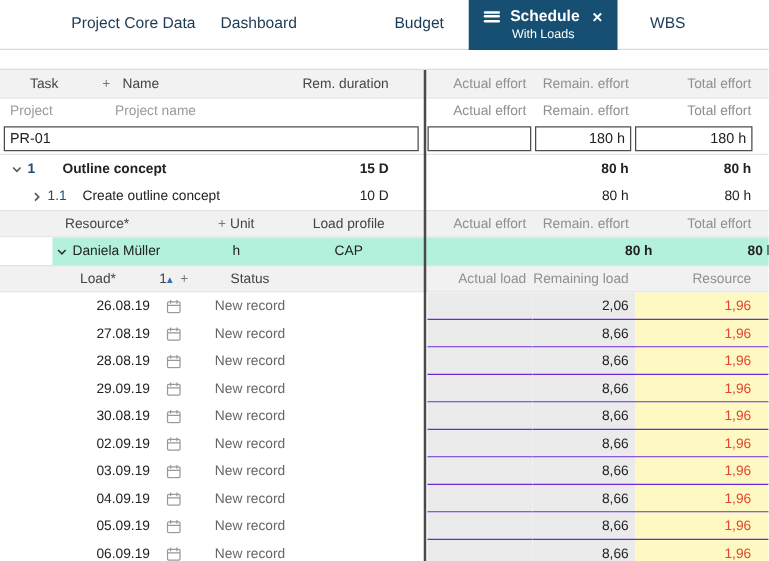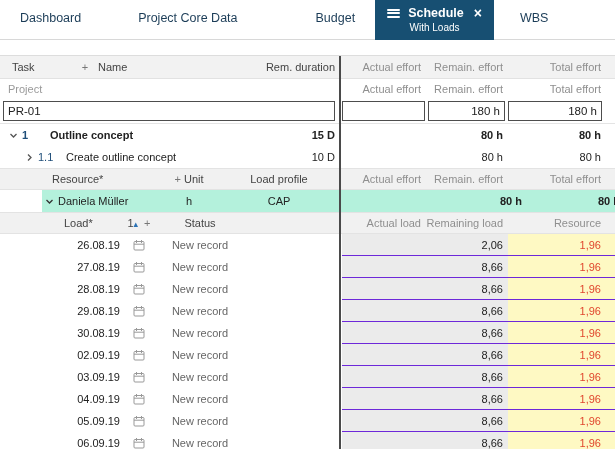--- a/index.html
+++ b/index.html
@@ -67,24 +67,24 @@
 
   .row { display: flex; align-items: center; width: 615px; }
   .lp { width: 339px; display: flex; align-items: center; flex-shrink: 0; height: 100%; }
   .rp { width: 276px; display: flex; align-items: center; flex-shrink: 0; height: 100%; padding-left: 3px; }
   .c-act { width: 84px; text-align: right; padding-right: 5px; white-space: nowrap; }
   .c-rem { width: 82px; text-align: right; padding-right: 5px; white-space: nowrap; }
   .c-tot { flex: 1; text-align: right; padding-right: 14px; white-space: nowrap; }
 
   .hdr1 { height: 23px; background: #f2f2f2; border-bottom: 1px solid #e2e2e2; color: #444; }
   .hdr1 .rp, .ghost .rp { color: #8f8f8f; }
-  .h-task { width: 78px; padding-left: 12px; }
+  .h-task { width: 78px; padding-left: 24px; }
   .h-plus { width: 14px; text-align: center; color: #777; cursor: pointer; }
   .h-name { flex: 1; padding-left: 6px; }
-  .c-dur  { width: 110px; text-align: right; padding-right: 4px; flex-shrink: 0; white-space: nowrap; }
+  .c-dur  { width: 110px; text-align: right; padding-right: 28px; flex-shrink: 0; white-space: nowrap; }
 
   .ghost { height: 19px; background: #fff; color: #9a9a9a; }
   .p-id { width: 92px; padding-left: 8px; }
   .p-name { flex: 1; }
 
   .row-input { height: 26px; background: #fff; border-bottom: 1px solid #e4e4e4; }
   .row-input input {
     height: 20px;
     border: 1px solid #4d4d4d;
     font-family: "Liberation Sans", sans-serif;
@@ -140,22 +140,22 @@
   .cell-gray { background: #ebebeb; height: 100%; display: flex; align-items: center; justify-content: flex-end; border-bottom: 1px solid #6d28d9; }
   .row-load .c-act { width: 84px; padding-right: 5px; }
   .row-load .c-rem { width: 82px; padding-right: 5px; }
   .row-load .c-tot { flex: 1; padding-right: 14px; background: #fef9c3; }
   .overload { color: #e0472e; }
 </style>
 </head>
 <body>
 
 <div class="tabbar">
+  <div class="tab tab-pcd">Project Core Data</div>
   <div class="tab tab-dashboard">Dashboard</div>
-  <div class="tab tab-pcd">Project Core Data</div>
   <div class="tab tab-budget">Budget</div>
   <div class="tab-active">
     <div class="tab-active-top">
       <span class="hamb">
           <b></b>
           <b></b>
           <b></b>
         </span>
       <span class="tab-active-label">Schedule</span>
       <span class="close-x">×</span>
@@ -178,20 +178,21 @@
     <div class="rp">
       <span class="c-act">Actual effort</span>
       <span class="c-rem">Remain. effort</span>
       <span class="c-tot">Total effort</span>
     </div>
   </div>
 
   <div class="row ghost">
     <div class="lp">
       <span class="p-id">Project</span>
+      <span class="p-name">Project name</span>
     </div>
     <div class="rp">
       <span class="c-act">Actual effort</span>
       <span class="c-rem">Remain. effort</span>
       <span class="c-tot">Total effort</span>
     </div>
   </div>
 
   <div class="row row-input">
     <div class="lp">
@@ -349,21 +350,21 @@
       </div>
       <div class="rp">
         <span class="c-act cell-gray"></span>
         <span class="c-rem cell-gray">8,66</span>
         <span class="c-tot cell-gray overload">1,96</span>
       </div>
     </div>
 
     <div class="row row-load">
       <div class="lp">
-        <span class="c-date val">29.08.19</span>
+        <span class="c-date val">29.09.19</span>
         <span class="c-cal">
           <svg width="12" height="12" viewBox="0 0 12 12">
             <rect x="1" y="2.5" width="10" height="8.5" rx="1" fill="none" stroke="#999" stroke-width="1"></rect>
             <line x1="3.5" y1="1" x2="3.5" y2="4" stroke="#999" stroke-width="1"></line>
             <line x1="8.5" y1="1" x2="8.5" y2="4" stroke="#999" stroke-width="1"></line>
             <line x1="1" y1="5.2" x2="11" y2="5.2" stroke="#999" stroke-width="1"></line>
           </svg>
         </span>
         <span class="c-status">New record</span>
         <span class="c-comment"></span>

